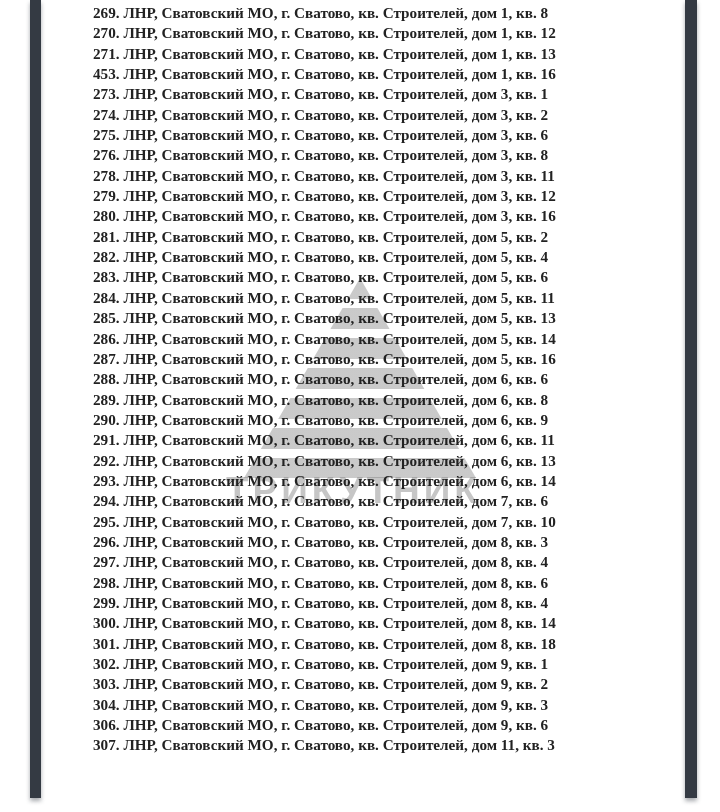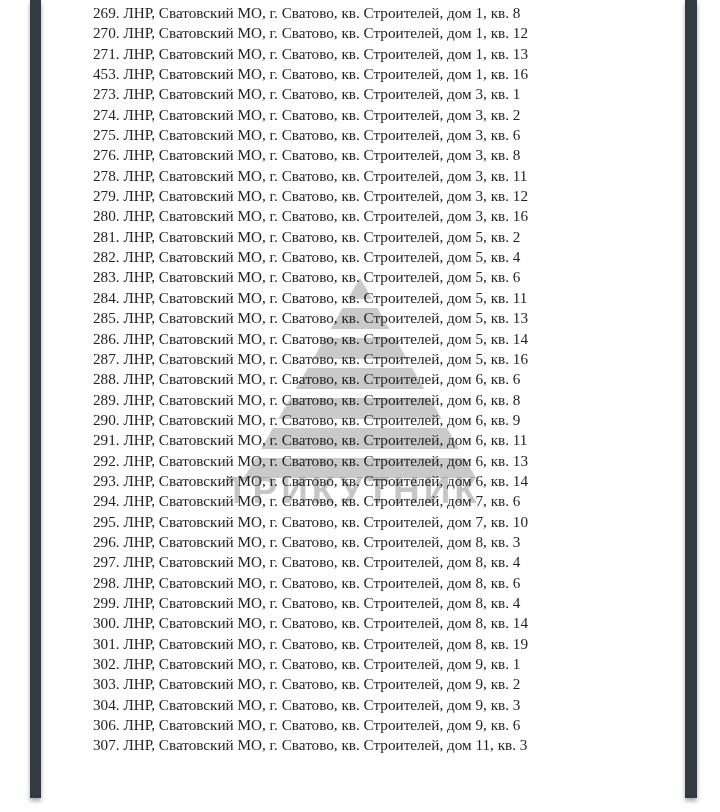--- a/index.html
+++ b/index.html
@@ -58,21 +58,21 @@
   .list {
     position: absolute;
     left: 93px; top: 3px;
     width: 560px;
     z-index: 1;
     font-size: 15.2px;
     line-height: 20.35px;
     color: #222222;
     white-space: nowrap;
   }
-  .line { height: 20.35px; }
+  .line { height: 20.35px; font-weight: bold; }
 </style>
 </head>
 <body>
 
 <div class="page">
 
   <div class="edge-bar left"></div>
   <div class="edge-bar right"></div>
 
   <div class="watermark">
@@ -105,21 +105,21 @@
       <div class="line">291. ЛНР, Сватовский МО, г. Сватово, кв. Строителей, дом 6, кв. 11</div>
       <div class="line">292. ЛНР, Сватовский МО, г. Сватово, кв. Строителей, дом 6, кв. 13</div>
       <div class="line">293. ЛНР, Сватовский МО, г. Сватово, кв. Строителей, дом 6, кв. 14</div>
       <div class="line">294. ЛНР, Сватовский МО, г. Сватово, кв. Строителей, дом 7, кв. 6</div>
       <div class="line">295. ЛНР, Сватовский МО, г. Сватово, кв. Строителей, дом 7, кв. 10</div>
       <div class="line">296. ЛНР, Сватовский МО, г. Сватово, кв. Строителей, дом 8, кв. 3</div>
       <div class="line">297. ЛНР, Сватовский МО, г. Сватово, кв. Строителей, дом 8, кв. 4</div>
       <div class="line">298. ЛНР, Сватовский МО, г. Сватово, кв. Строителей, дом 8, кв. 6</div>
       <div class="line">299. ЛНР, Сватовский МО, г. Сватово, кв. Строителей, дом 8, кв. 4</div>
       <div class="line">300. ЛНР, Сватовский МО, г. Сватово, кв. Строителей, дом 8, кв. 14</div>
-      <div class="line">301. ЛНР, Сватовский МО, г. Сватово, кв. Строителей, дом 8, кв. 19</div>
+      <div class="line">301. ЛНР, Сватовский МО, г. Сватово, кв. Строителей, дом 8, кв. 18</div>
       <div class="line">302. ЛНР, Сватовский МО, г. Сватово, кв. Строителей, дом 9, кв. 1</div>
       <div class="line">303. ЛНР, Сватовский МО, г. Сватово, кв. Строителей, дом 9, кв. 2</div>
       <div class="line">304. ЛНР, Сватовский МО, г. Сватово, кв. Строителей, дом 9, кв. 3</div>
       <div class="line">306. ЛНР, Сватовский МО, г. Сватово, кв. Строителей, дом 9, кв. 6</div>
       <div class="line">307. ЛНР, Сватовский МО, г. Сватово, кв. Строителей, дом 11, кв. 3</div>
     </div>
 
 </div>
 
 </body></html>

